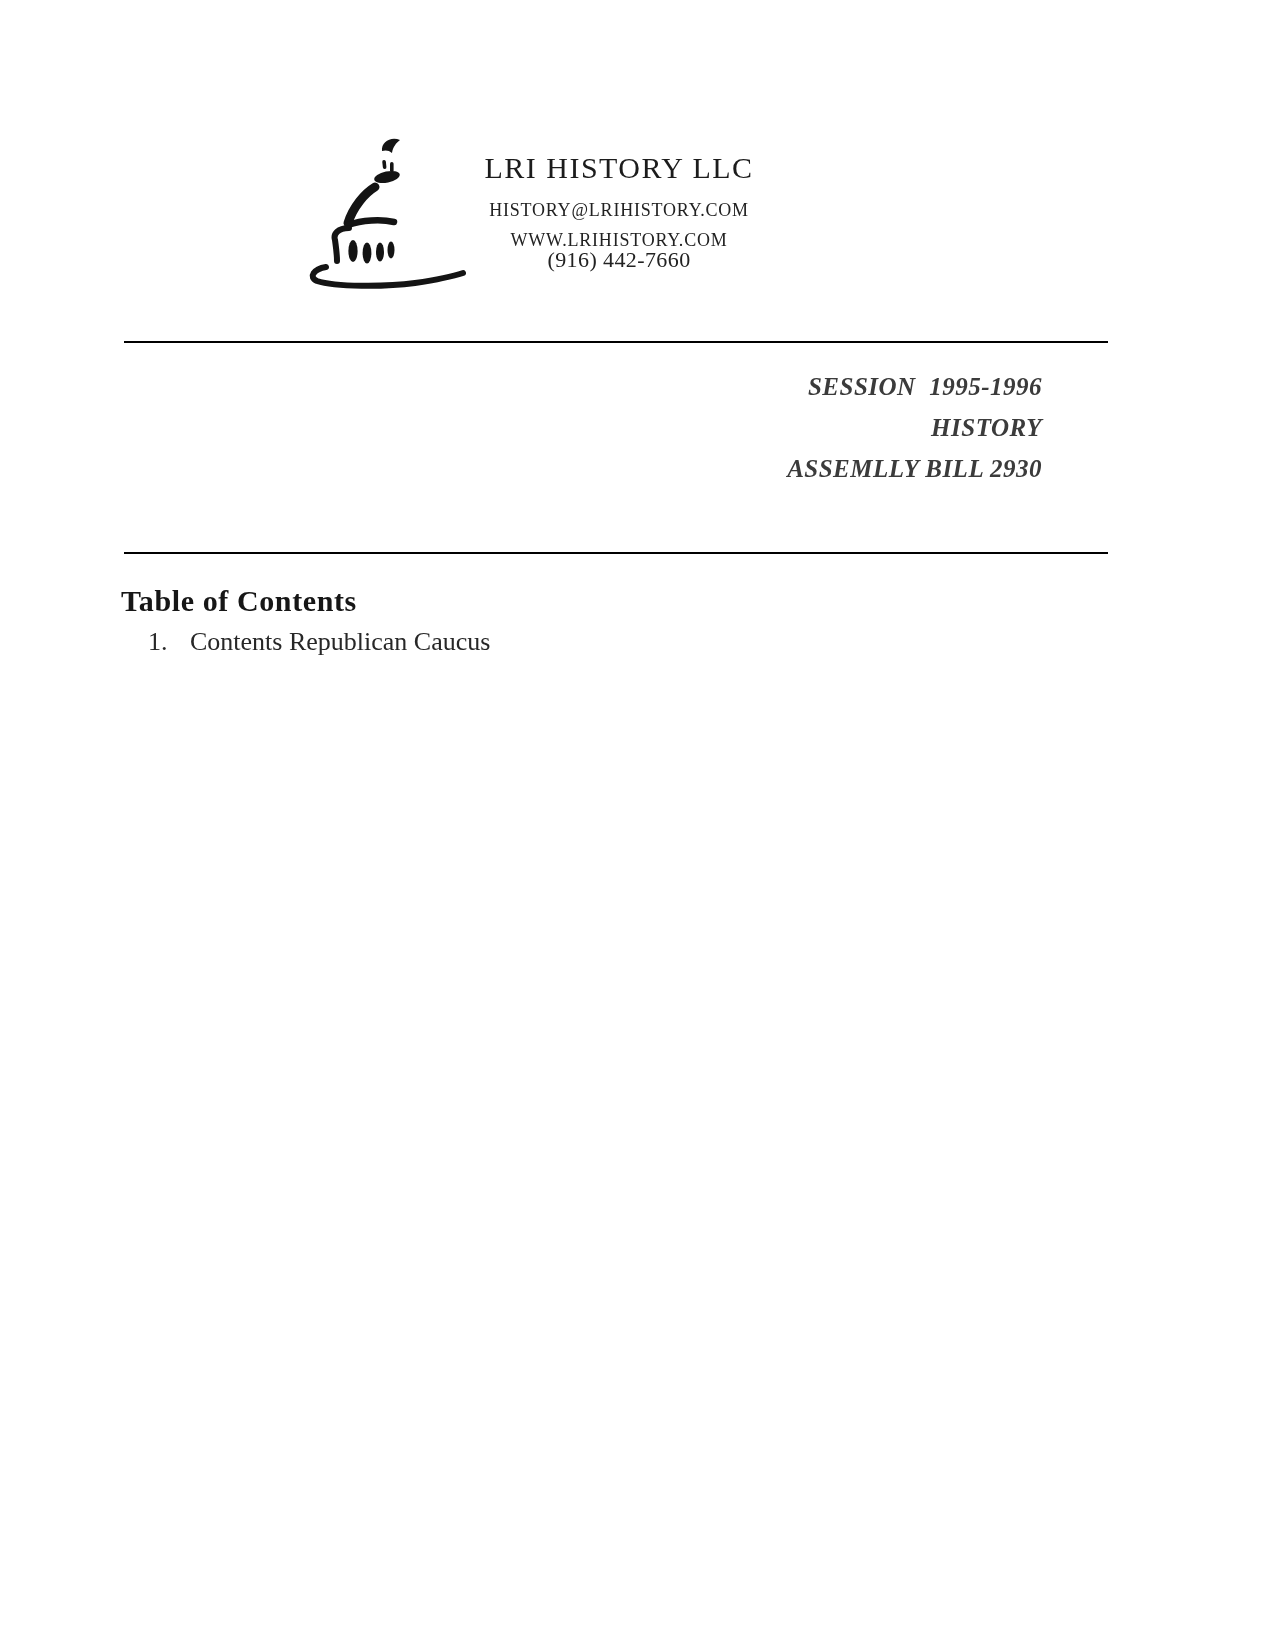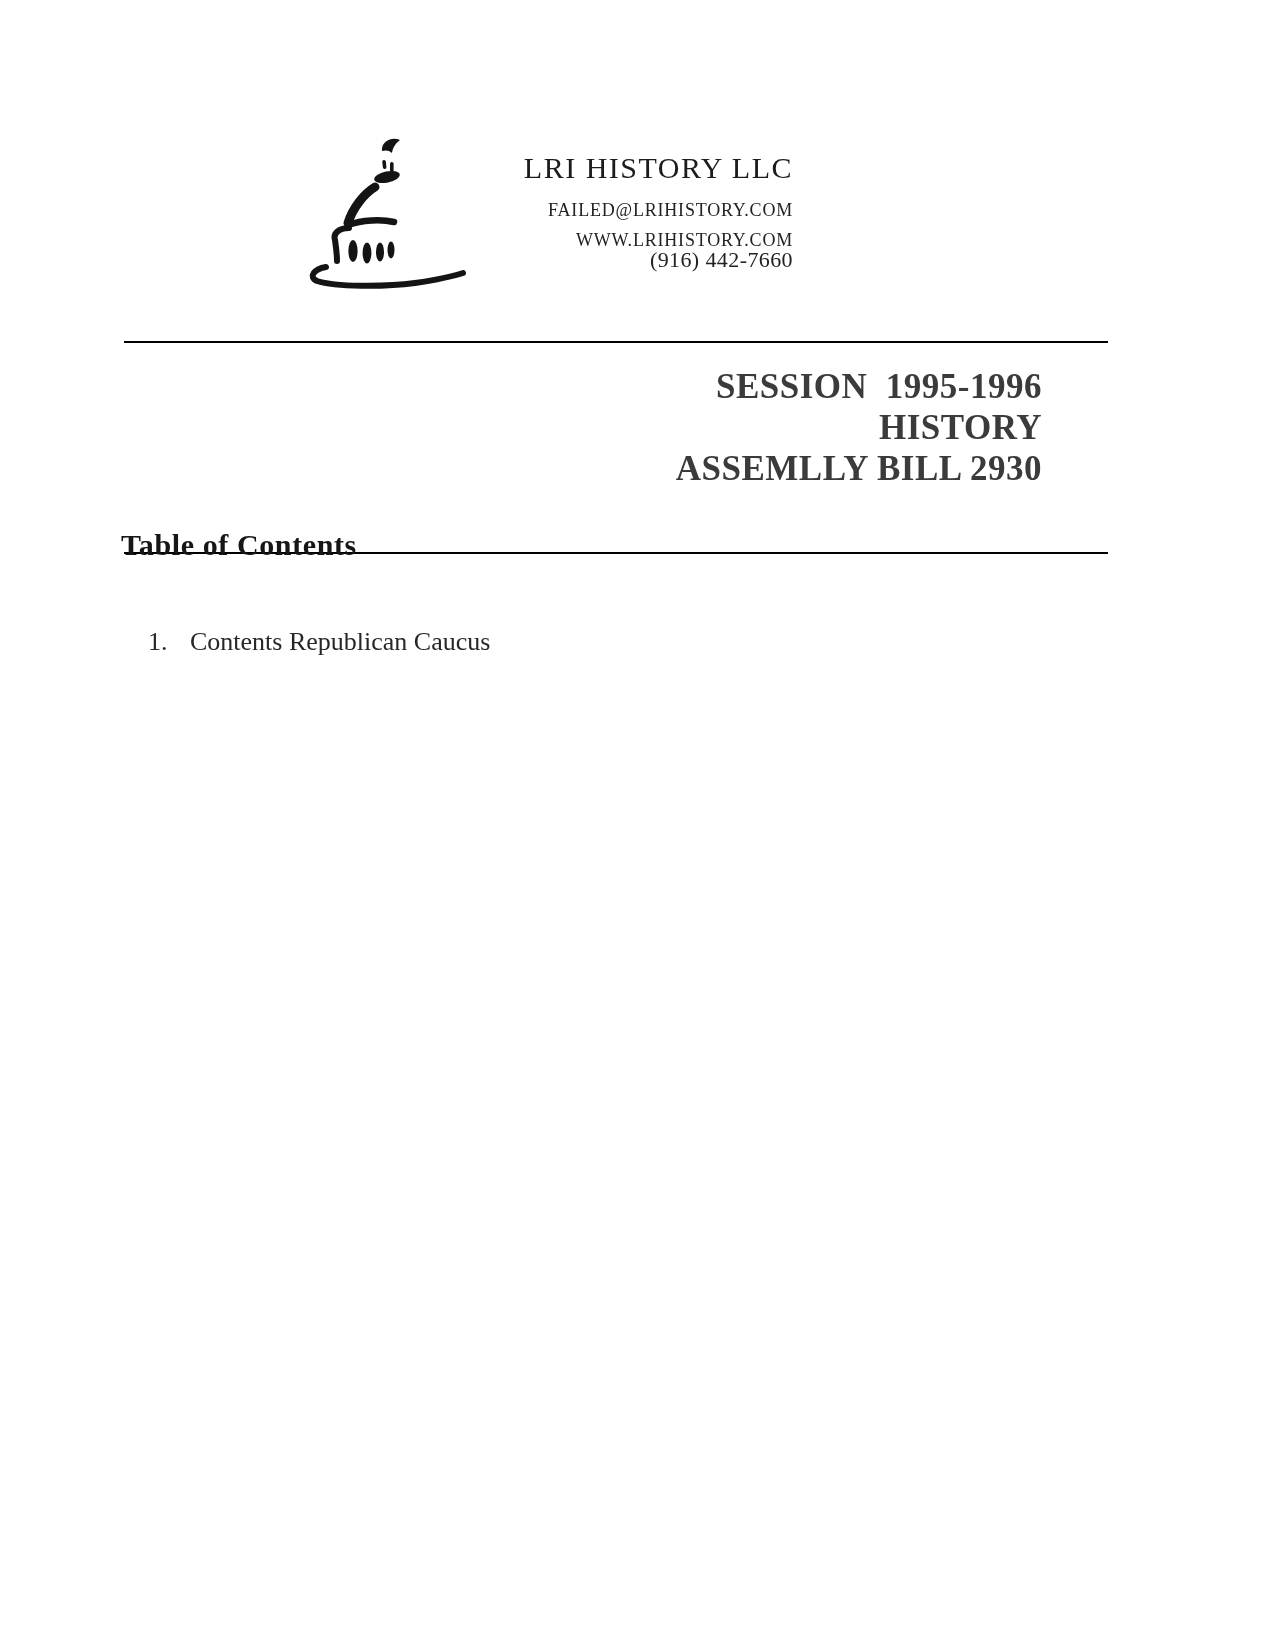--- a/index.html
+++ b/index.html
@@ -22,24 +22,24 @@
     left: 295px;
     top: 124px;
     width: 190px;
     height: 170px;
   }
   .logo-wrap svg { width: 100%; height: 100%; }
 
   
   .header-block {
     position: absolute;
-    left: 393px;
+    left: 419px;
     top: 151px;
     width: 400px;
-    text-align: right;
+    text-align: center;
     color: #1e1e1e;
   }
   .company-name {
     font-size: 30px;
     line-height: 34px;
     letter-spacing: 1.5px;
     margin-bottom: 15px;
     color: #1c1c1c;
   }
   .company-email {
@@ -74,32 +74,33 @@
   .rule-top { top: 341px; }
   .rule-bottom { top: 552px; }
 
   
   .session-block {
     position: absolute;
     top: 366px;
     right: 234px;
     text-align: right;
     font-weight: bold;
-    font-size: 35px;
+    font-size: 25px;
     line-height: 41px;
     letter-spacing: 0.5px;
     color: #3b3b3b;
+    font-style: italic;
   }
   .session-block .pre { white-space: pre; }
 
   
   .toc-heading {
     position: absolute;
     left: 121px;
-    top: 528px;
+    top: 584px;
     font-size: 30px;
     font-weight: bold;
     letter-spacing: 0.6px;
     color: #161616;
   }
   .toc-list {
     position: absolute;
     left: 148px;
     top: 626px;
     font-size: 26px;
@@ -140,21 +141,21 @@
       <ellipse cx="72" cy="129" rx="4.4" ry="10.5" fill="#141414"></ellipse>
       <ellipse cx="85" cy="128" rx="4" ry="9.5" fill="#141414"></ellipse>
       <ellipse cx="96" cy="126" rx="3.5" ry="8.5" fill="#141414"></ellipse>
 
       <path d="M31,143 C19,145 13,153 22,157 C40,163 90,163 120,159 C140,156 156,153 168,149" stroke="#141414" stroke-width="6" stroke-linecap="round" fill="none"></path>
     </svg>
   </div>
 
   <div class="header-block">
     <div class="company-name">LRI HISTORY LLC</div>
-    <div class="company-email">FAILED@LRIHISTORY.COM</div>
+    <div class="company-email">HISTORY@LRIHISTORY.COM</div>
     <div class="company-website">WWW.LRIHISTORY.COM</div>
     <div class="company-phone">(916) 442-7660</div>
   </div>
 
   <div class="rule rule-top"></div>
 
   <div class="session-block">
     <div class="pre">SESSION  1995-1996</div>
     <div>HISTORY</div>
     <div>ASSEMLLY BILL 2930</div>

